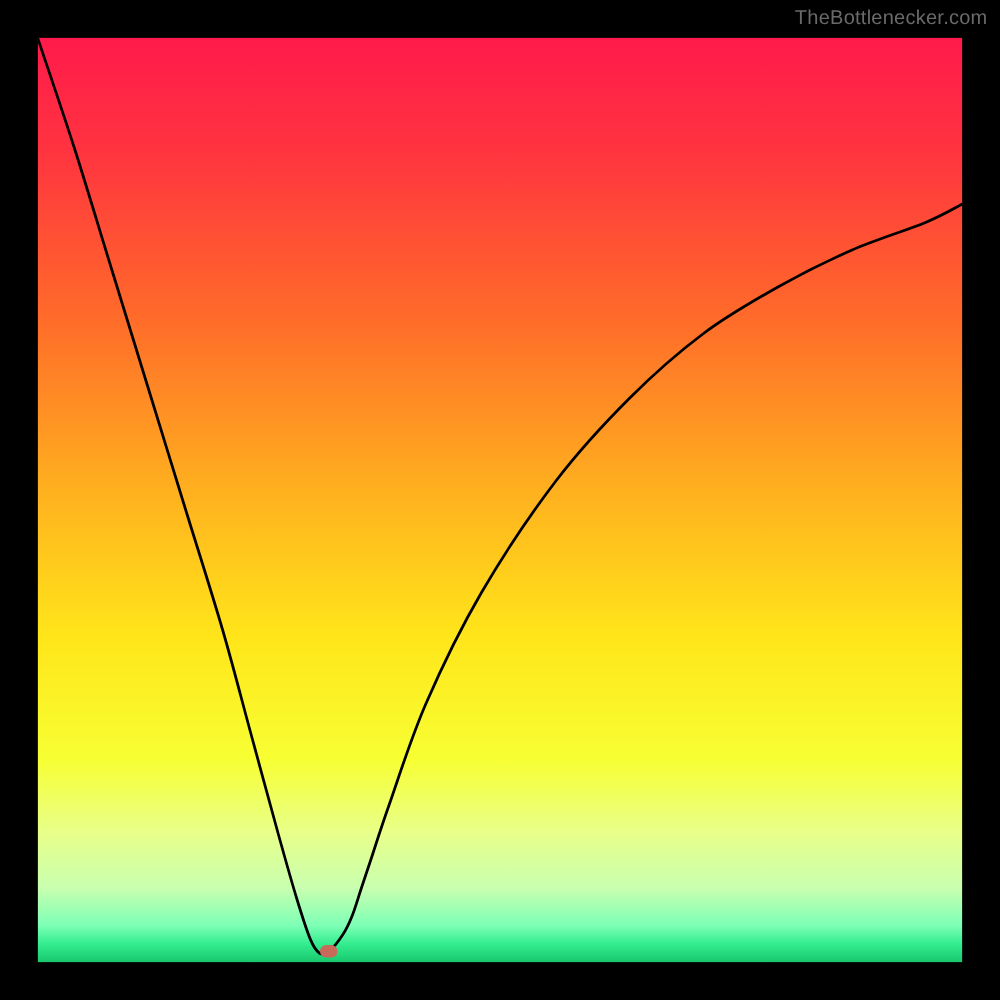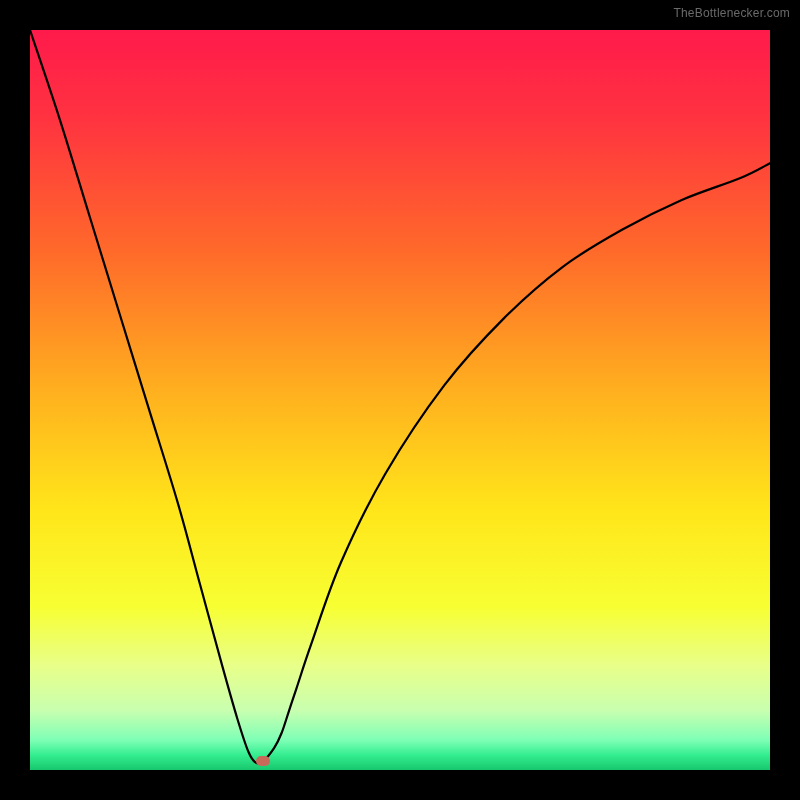--- a/index.html
+++ b/index.html
@@ -33,21 +33,21 @@
     position: absolute;
     left: 0; top: 0;
     width: 740px;
     height: 740px;
   }
   .watermark {
     position: absolute;
     top: 6px;
     right: 10px;
     color: #6a6a6a;
-    font-size: 12px;
+    font-size: 16px;
     font-weight: 500;
     letter-spacing: 0.2px;
   }
   .marker {
     position: absolute;
     width: 14px;
     height: 10px;
     border-radius: 5px;
     transform: translate(-50%, -50%);
   }

